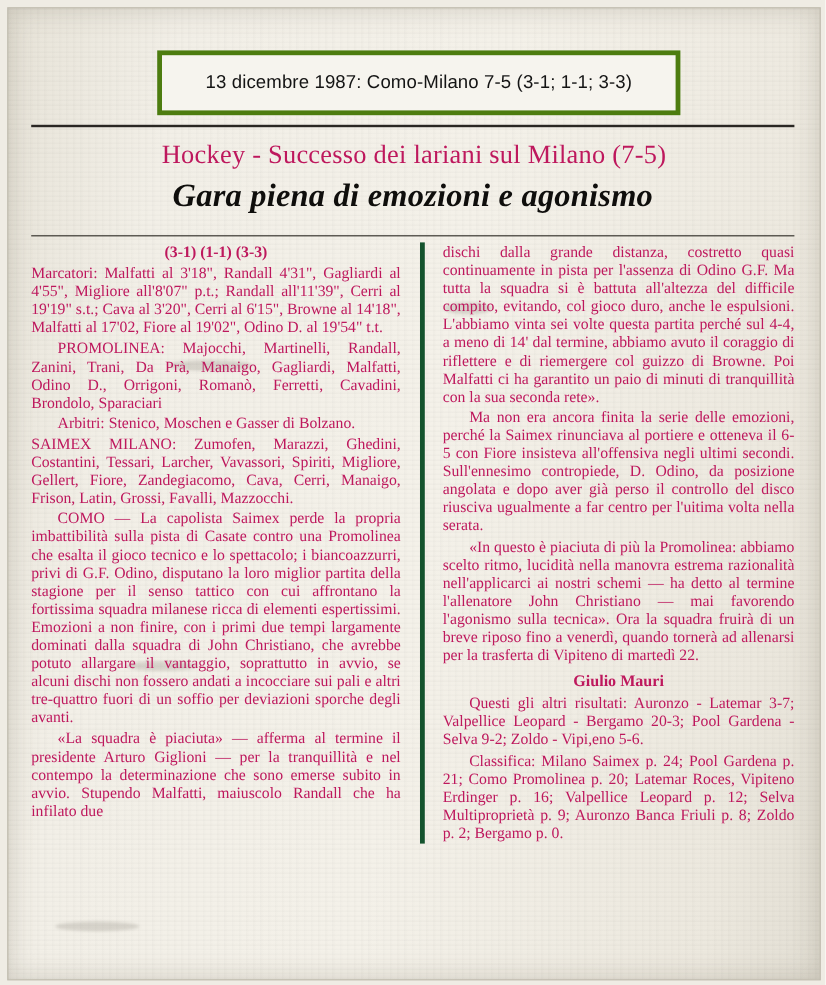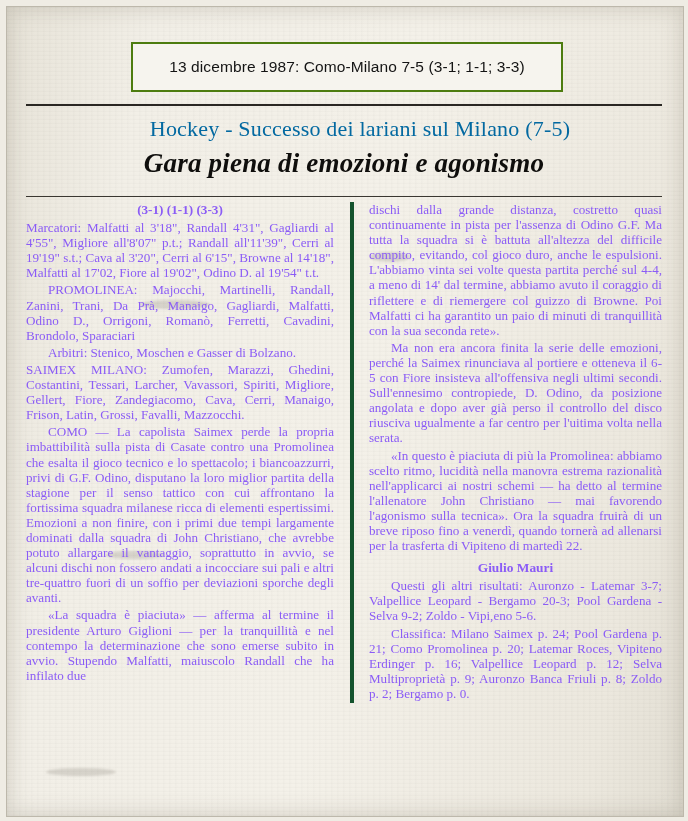--- a/index.html
+++ b/index.html
@@ -36,21 +36,21 @@
       repeating-linear-gradient(0deg, rgba(0,0,0,0.025) 0px, rgba(0,0,0,0) 2px, rgba(0,0,0,0) 4px),
       repeating-linear-gradient(90deg, rgba(0,0,0,0.02) 0px, rgba(0,0,0,0) 3px, rgba(0,0,0,0) 6px);
     pointer-events: none;
   }
   .caption-box {
     position: absolute;
     left: 131px;
     top: 42px;
     width: 428px;
     height: 46px;
-    border: 2px solid #4d7c0f;
+    border: 4px solid #4d7c0f;
     background: #f6f4ee;
     display: flex;
     align-items: center;
     justify-content: center;
   }
   .caption-box span {
     font-family: "Liberation Sans", sans-serif;
     font-size: 15.5px;
     color: #141414;
     letter-spacing: 0.1px;
@@ -65,29 +65,29 @@
   }
   .rule-top {
     position: absolute;
     left: 0;
     top: 0;
     width: 636px;
     border-top: 2px solid #2a2723;
   }
   .headline {
     position: absolute;
-    left: 16px;
+    left: 1px;
     top: 12px;
     width: 636px;
     text-align: center;
     font-family: "Liberation Serif", serif;
     font-size: 22px;
     font-weight: 400;
     letter-spacing: 0.2px;
-    color: #0369a1;
+    color: #be185d;
   }
   .title {
     position: absolute;
     left: 0;
     top: 44px;
     width: 636px;
     text-align: center;
     font-family: "Liberation Serif", serif;
     font-style: italic;
     font-weight: 700;
@@ -110,21 +110,21 @@
     display: flex;
     gap: 16px;
   }
   .col {
     width: 310px;
     font-size: 13.1px;
     line-height: 15.1px;
     text-align: justify;
     text-justify: inter-word;
     hyphens: auto;
-    color: #8b5cf6;
+    color: #be185d;
   }
   .col.right { border-left: 4px solid #14532d; padding-left: 15px; width: 295px; }
   .score-line {
     text-align: center;
     font-weight: 700;
     font-size: 13.2px;
     margin-bottom: 3px;
   }
   .para { margin: 0 0 2px 0; text-indent: 14px; }
   .para.noind { text-indent: 0; }

